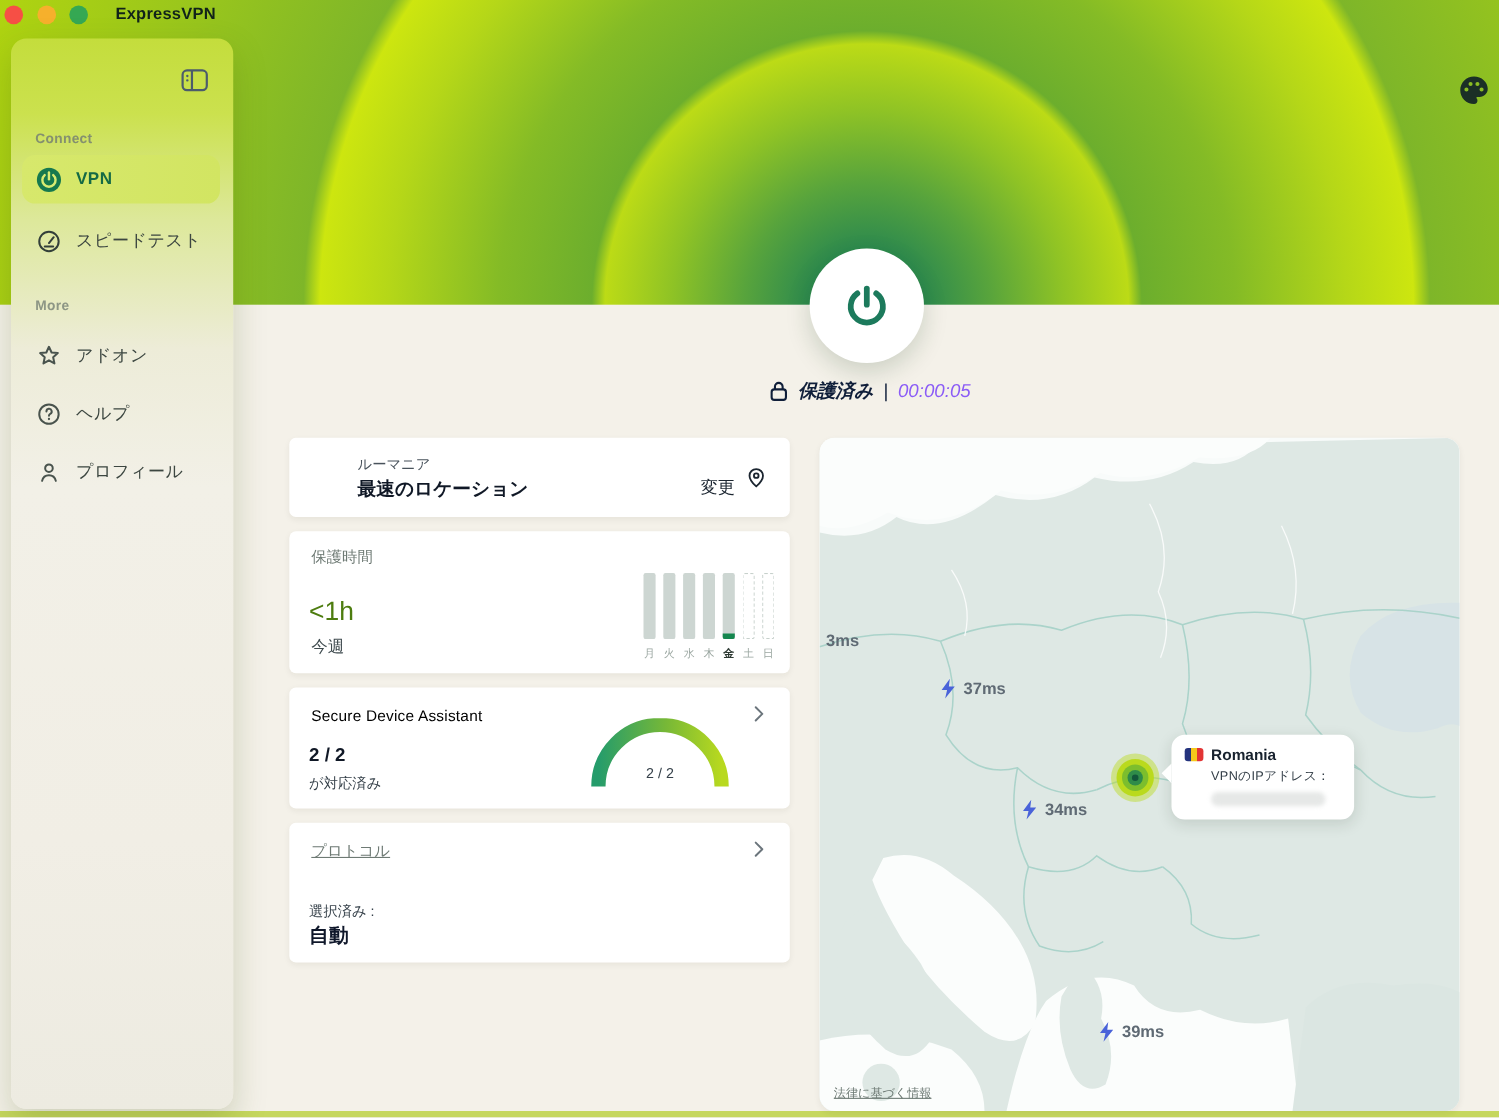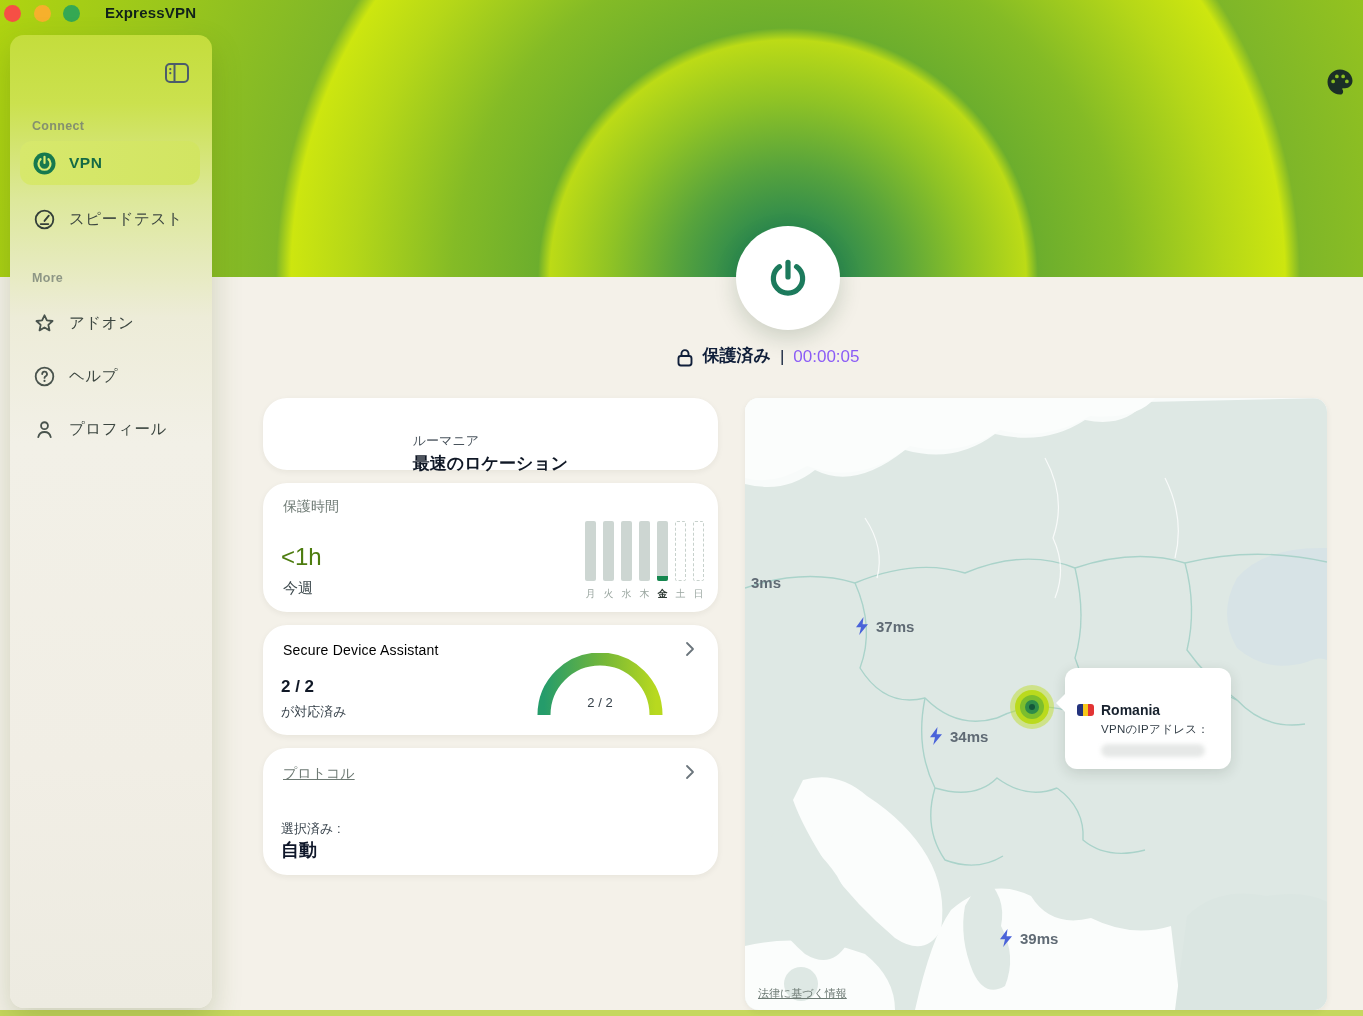--- a/index.html
+++ b/index.html
@@ -36,28 +36,28 @@
   .sb-item .lbl{letter-spacing:.5px;}
   .sb-vpn{top:106px;background:linear-gradient(90deg,#d7e86c,#d2e562);color:#156a45;font-weight:bold;}
   .sb-speed{top:162px;}
   .sb-addons{top:266px;}
   .sb-help{top:319px;}
   .sb-profile{top:372px;}
 
   
   .power-btn{position:absolute;left:736px;top:226px;width:104px;height:104px;border-radius:50%;background:#fff;
     box-shadow:0 8px 22px rgba(20,60,30,.18);display:flex;align-items:center;justify-content:center;cursor:pointer;z-index:3;}
-  .status-row{position:absolute;left:768px;top:344px;transform:translateX(-50%);display:flex;align-items:flex-end;gap:9px;white-space:nowrap;z-index:3;}
+  .status-row{position:absolute;left:791px;top:344px;transform:translateX(-50%);display:flex;align-items:center;gap:9px;white-space:nowrap;z-index:3;font-style:italic;}
   .status-row .s-label{font-size:17px;font-weight:bold;color:#101f3a;}
   .status-row .s-sep{font-size:17px;color:#101f3a;font-weight:300;}
   .status-row .s-timer{font-size:17px;color:#8b5cf6;}
 
   
-  .card{position:absolute;left:263px;width:455px;background:#fff;border-radius:24px;
-    box-shadow:0 2px 6px rgba(40,40,20,.06);box-sizing:border-box;flex-direction:column;}
+  .card{position:absolute;left:263px;width:455px;background:#fff;border-radius:6px;
+    box-shadow:0 2px 6px rgba(40,40,20,.06);box-sizing:border-box;}
   .card-location{top:398px;height:72px;display:flex;align-items:center;padding:0 20px;gap:14px;cursor:default;}
   .flag-ro{width:28px;height:20px;border-radius:4px;flex:0 0 auto;
     background:linear-gradient(90deg,#24337d 0 33.3%,#f6c row 0,#f5c81a 33.3% 66.6%,#e23434 66.6% 100%);}
   .loc-texts{display:flex;flex-direction:column;gap:2px;flex:1;}
   .loc-country{font-size:13px;color:#49535c;}
   .loc-name{font-size:17px;font-weight:bold;color:#101826;}
   .loc-action{display:flex;align-items:center;gap:9px;cursor:pointer;}
   .loc-action .chg{font-size:15.5px;color:#1b2530;margin-top:18px;}
 
   .card-protection{top:483px;height:129px;}
@@ -98,21 +98,21 @@
   .pulse{position:absolute;left:265px;top:287px;width:44px;height:44px;}
   .pulse i{position:absolute;border-radius:50%;display:block;}
   .p1{left:0;top:0;width:44px;height:44px;background:rgba(186,219,28,.45);}
   .p2{left:5px;top:5px;width:34px;height:34px;background:#bada1d;}
   .p3{left:10px;top:10px;width:24px;height:24px;background:#7cbe2d;}
   .p4{left:15px;top:15px;width:14px;height:14px;background:#2f8c49;}
   .p5{left:19px;top:19px;width:6px;height:6px;background:#13573a;}
   .tooltip{position:absolute;left:320px;top:270px;width:166px;border-radius:12px;background:#fff;
     box-shadow:0 4px 14px rgba(30,40,30,.14);padding:10px 12px 12px;box-sizing:border-box;}
   .tooltip::before{content:"";position:absolute;left:-9px;top:26px;border:9px solid transparent;border-right-color:#fff;border-left:0;}
-  .tt-head{display:flex;align-items:center;gap:7px;margin-top:24px;}
+  .tt-head{display:flex;align-items:center;gap:7px;}
   .tt-flag{width:17px;height:12px;border-radius:3px;background:linear-gradient(90deg,#24337d 0 33.3%,#f5c81a 33.3% 66.6%,#e23434 66.6% 100%);}
   .tt-title{font-size:14px;font-weight:bold;color:#18222e;}
   .tt-ip-label{margin:4px 0 0 24px;font-size:11.5px;color:#323d46;letter-spacing:.3px;}
   .tt-ip-blur{margin:7px 0 0 24px;width:104px;height:13px;border-radius:7px;background:#e6e8e7;filter:blur(2px);}
   .legal{position:absolute;left:13px;bottom:9px;font-size:11px;color:#6d7a74;text-decoration:underline;cursor:pointer;}
 </style>
 </head>
 <body>
 
 <div class="app">

